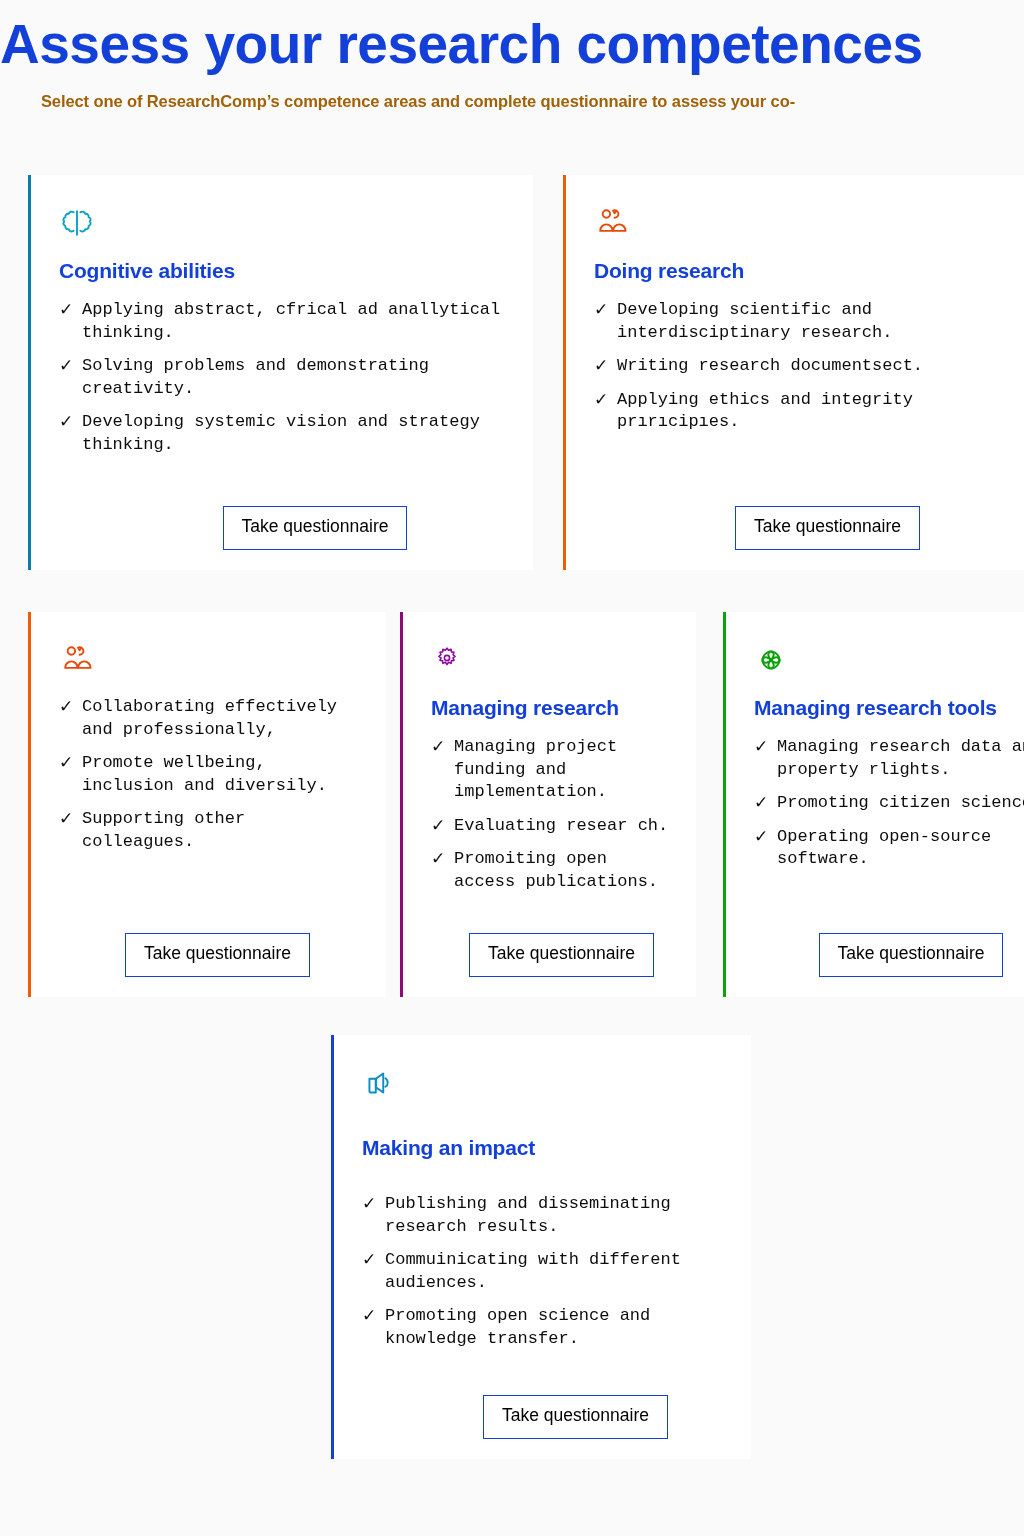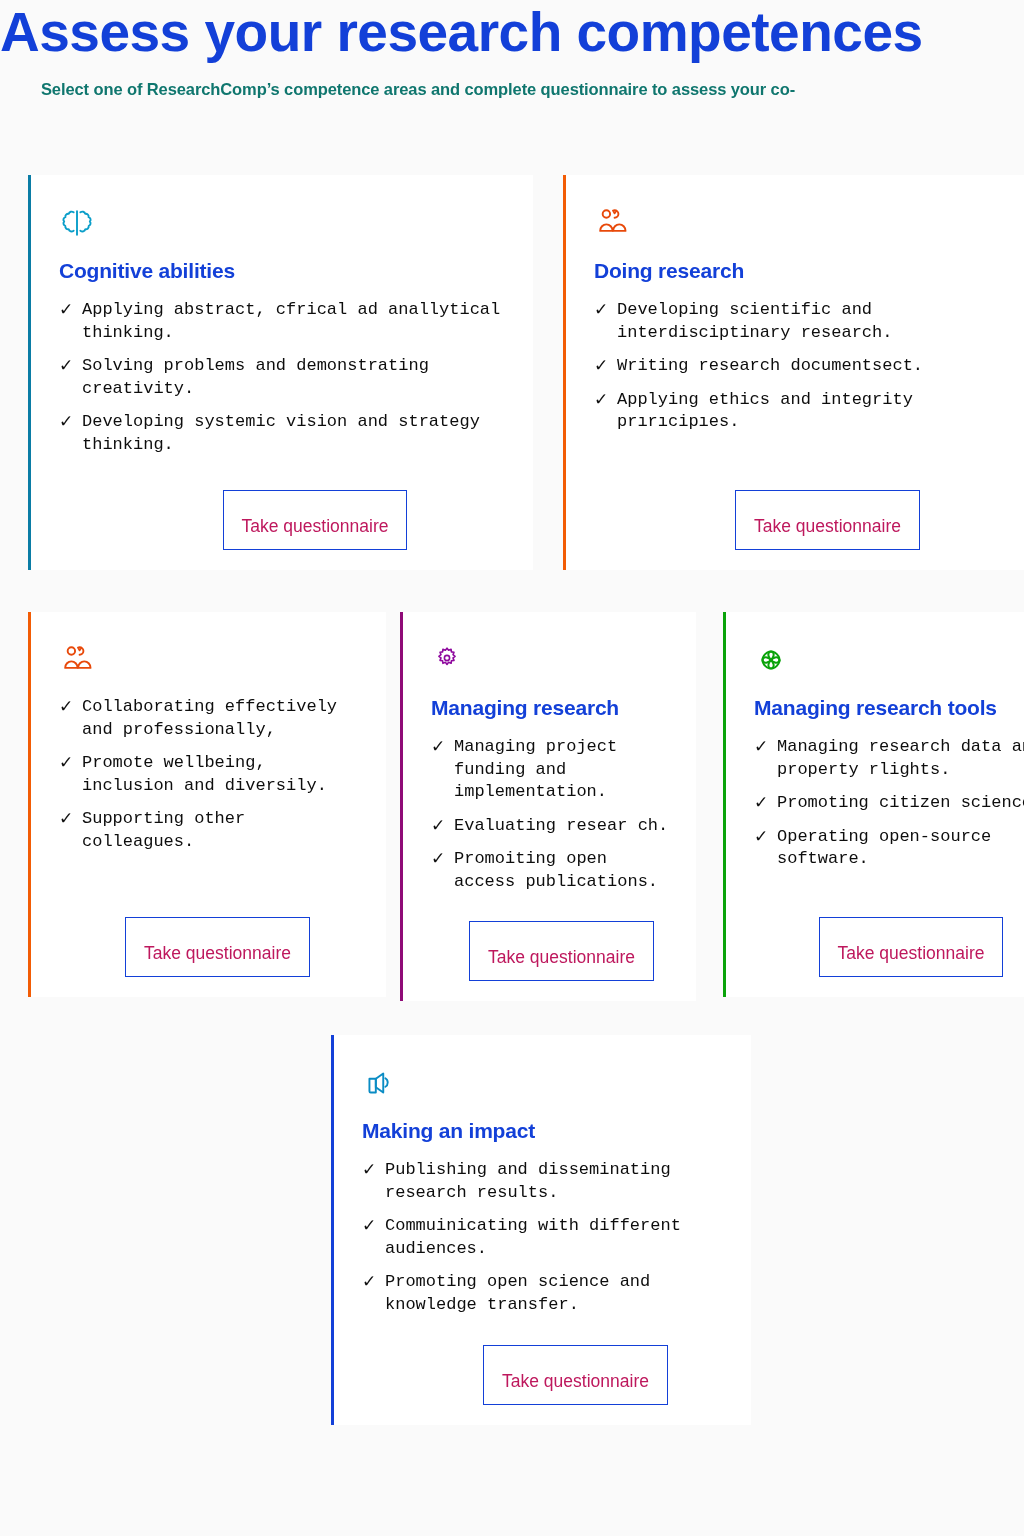--- a/index.html
+++ b/index.html
@@ -12,38 +12,38 @@
   body {
     background: #fafafa;
     font-family: "Liberation Sans", sans-serif;
     overflow: hidden;
     position: relative;
   }
 
   
   #header {
     width: 836px;
-    padding-top: 4px;
+    padding-top: 16px;
     text-align: center;
   }
 
   #page-title {
     font-size: 55px;
     font-weight: 700;
     color: #1340d8;
     letter-spacing: -0.5px;
     line-height: 1.05;
     white-space: nowrap;
   }
 
   #page-subtitle {
     margin-top: 18px;
     font-size: 16.5px;
     font-weight: 700;
-    color: #0f766e;
+    color: #a16207;
     white-space: nowrap;
     letter-spacing: -0.1px;
   }
 
   
   .row {
     position: absolute;
     display: flex;
     align-items: flex-start;
     margin-left: 28px;
@@ -105,38 +105,38 @@
   .btn-wrap {
     margin-top: auto;
     padding-top: 16px;
     display: flex;
   }
 
   .take-btn {
     display: inline-block;
     border: 1px solid #1340d8;
     background: #ffffff;
-    color: #be185d;
+    color: #000000;
     font-family: "Liberation Sans", sans-serif;
     font-size: 17.5px;
     line-height: 1;
-    padding: 27px 18px 14px 18px;
+    padding: 11px 18px 14px 18px;
     cursor: pointer;
     white-space: nowrap;
   }
 
   
   #card-cognitive      { width: 505px; min-height: 395px; border-left-color: #0a7ca5; }
   #card-doing          { width: 490px; min-height: 395px; border-left-color: #f25c05; margin-left: 30px; }
 
   #card-working        { width: 358px; min-height: 385px; border-left-color: #f25c05; }
   #card-managing-res   { width: 296px; min-height: 385px; border-left-color: #8f0a77; margin-left: 14px; }
   #card-managing-tools { width: 357px; min-height: 385px; border-left-color: #0aa30a; margin-left: 27px; }
 
-  #card-impact         { width: 420px; min-height: 390px; border-left-color: #1340d8; }
+  #card-impact         { width: 420px; min-height: 390px; border-left-color: #1340d8; gap: 17px; }
 
   
   #card-cognitive  .btn-wrap { justify-content: center; padding-left: 60px; }
   #card-doing      .btn-wrap { justify-content: center; padding-left: 30px; }
   #card-working    .btn-wrap { justify-content: center; padding-left: 12px; }
   #card-managing-res   .btn-wrap { justify-content: center; padding-left: 18px; }
   #card-managing-tools .btn-wrap { justify-content: center; padding-left: 10px; }
   #card-impact     .btn-wrap { justify-content: center; padding-left: 60px; }
 </style>
 </head>

